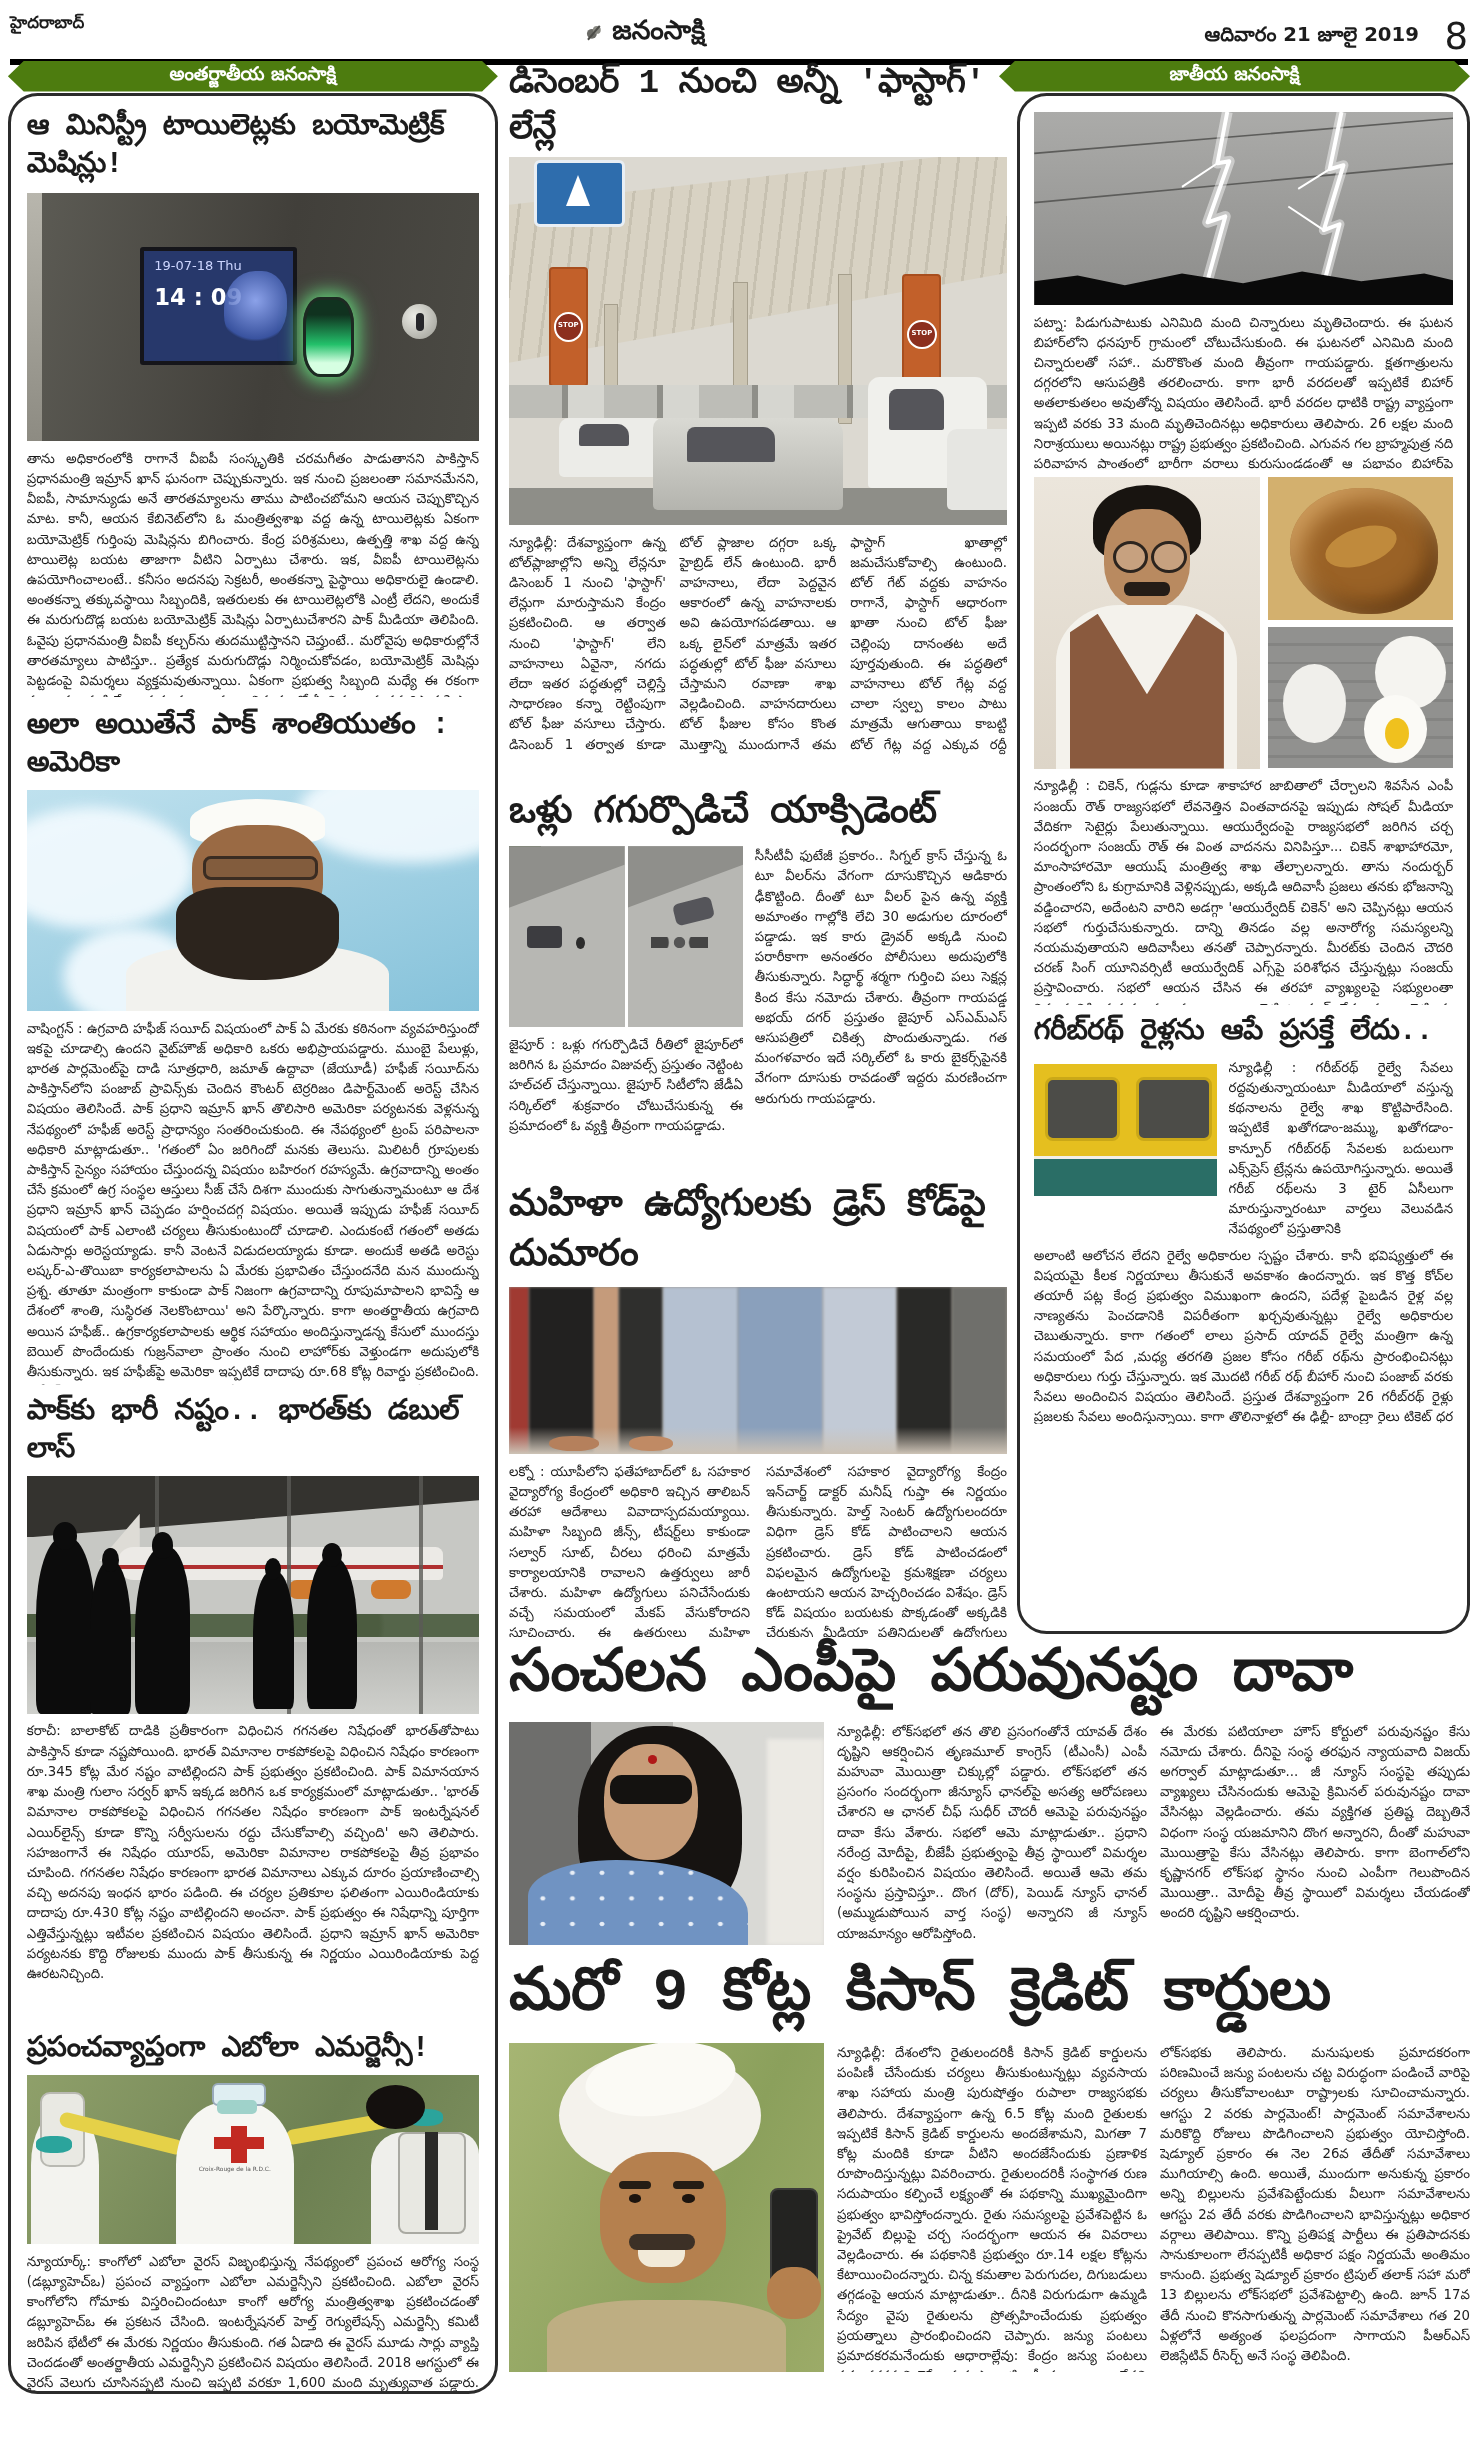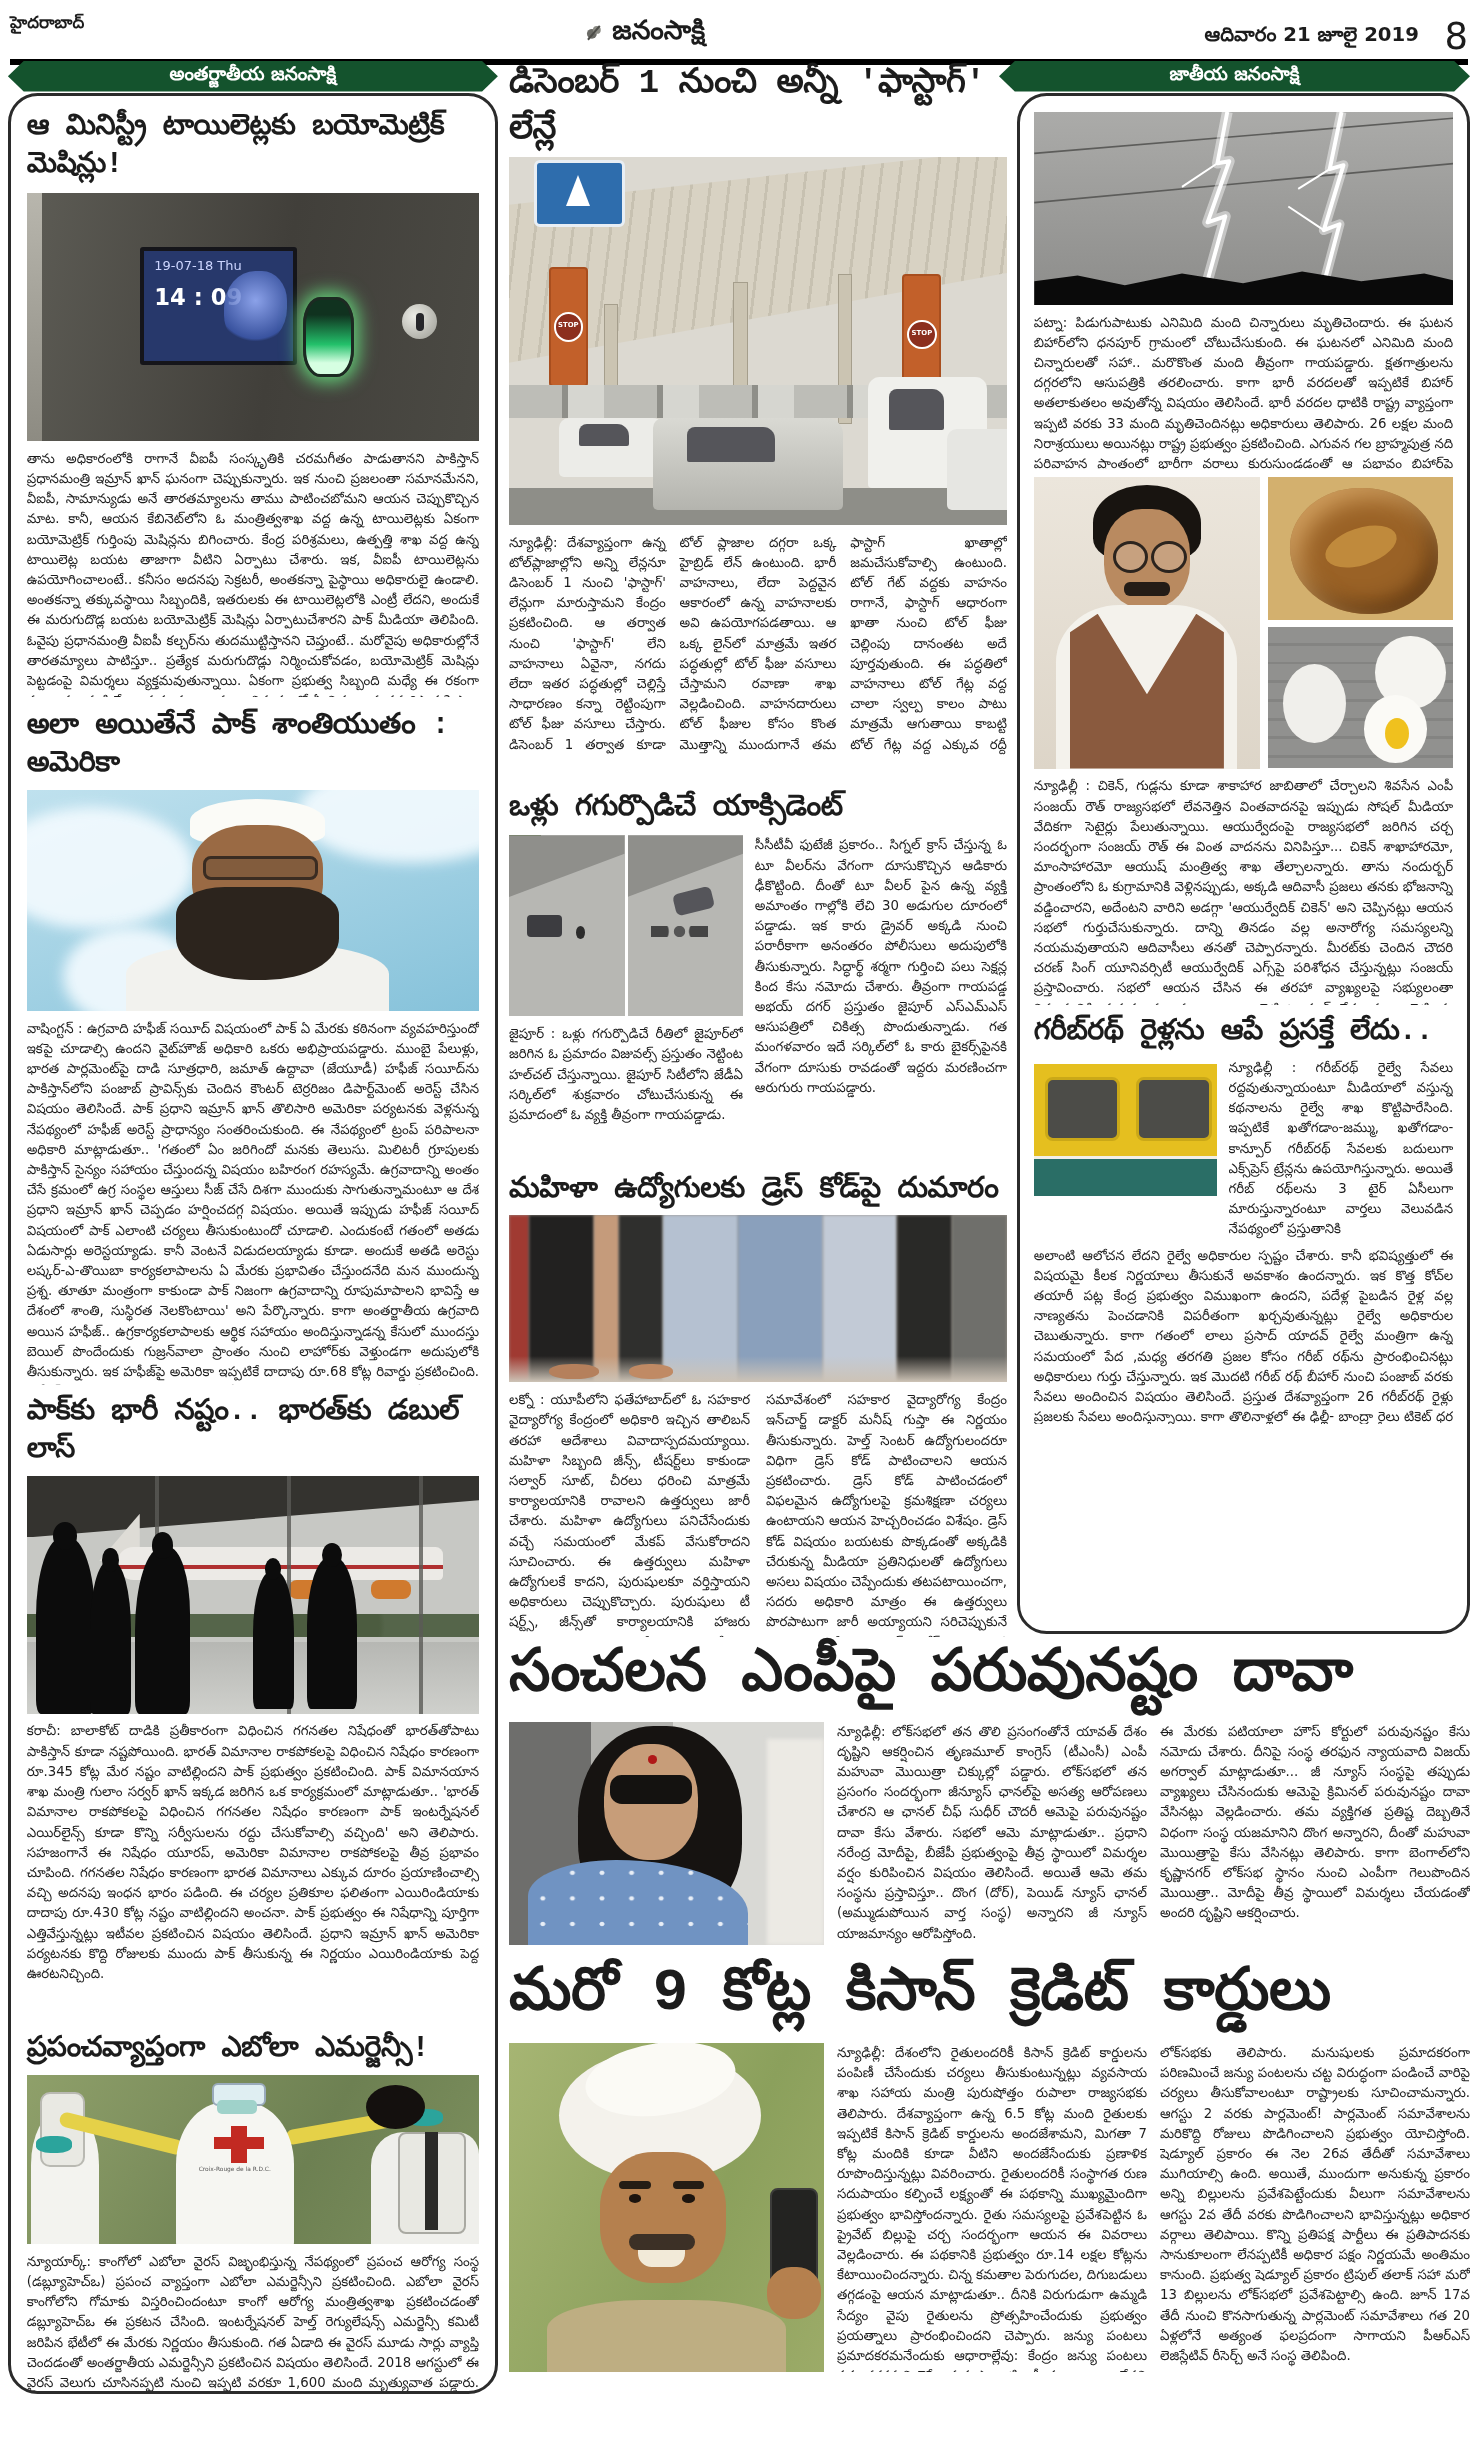--- a/index.html
+++ b/index.html
@@ -11,39 +11,39 @@
             display:flex;justify-content:space-between;
             border-bottom:6px solid #000000;padding-bottom:3.9px;}
   .mh-city{font-size:16.7px;font-weight:700;}
   .mh-brand{display:flex;align-items:center;gap:6.9px;font-size:26.6px;font-weight:800;}
   .mh-brand svg{display:block;}
   .mh-right{display:flex;align-items:flex-end;gap:25.6px;}
   .mh-date{font-size:19.7px;font-weight:700;padding-bottom:3.9px;}
   .mh-page{font-size:37px;font-weight:400;line-height:1;}
 
   
-  .ribbon{position:absolute;height:30.5px;background:#14532d;color:#fff;display:flex;
+  .ribbon{position:absolute;height:30.5px;background:#4d7c0f;color:#fff;display:flex;
           align-items:center;justify-content:center;font-size:18.7px;font-weight:700;
           clip-path:polygon(0 50%,15.8px 0,calc(100% - 15.8px) 0,100% 50%,calc(100% - 15.8px) 100%,15.8px 100%);}
   .ribbon-left{left:7.9px;top:61px;width:490px;}
   .ribbon-right{left:999px;top:61px;width:471px;}
 
   
   .box{position:absolute;border:3px solid #2b2b2b;border-radius:29.6px;background:#fff;
        padding:11.8px 15.8px;overflow:hidden;box-sizing:border-box;}
   .box-left{left:7.9px;top:93px;width:490px;height:2301px;}
   .box-right{left:1017px;top:93px;width:453px;height:1541px;padding:9.9px 13.8px;}
   .midcol{position:absolute;left:509px;top:61px;width:498px;height:1576px;overflow:hidden;}
   .bottomband{position:absolute;left:509px;top:1637px;width:961px;height:824px;overflow:hidden;}
 
   h1,h2,figure,p{margin:0;}
   .hl{font-weight:800;line-height:1.35;letter-spacing:-0.5px;font-family:Liberation Mono, monospace;}
   .hl-box{font-size:28.6px;}
   .hl-mid{font-size:34px;}
-  .hl-mid2{font-size:29px;}
+  .hl-mid2{font-size:37px;}
   .hl-big{font-size:59px;line-height:1.3;}
   .body{font-size:13.3px;line-height:1.52;text-align:justify;overflow:hidden;}
 
   .ph{position:relative;overflow:hidden;background:#cfcfcb;}
   .ph *{position:absolute;}
 
   
   .bio{height:248px;margin-top:7.9px;background:linear-gradient(100deg,#5d5c55,#413f3a 55%,#4b4a44);}
   .bio-edge{left:0;top:0;bottom:0;width:15.8px;background:linear-gradient(#b8b6ad,#8d8b82);}
   .bio-screen{left:25%;top:22%;width:33%;height:44%;background:#27386b;border:4.9px solid #15151a;border-radius:3px;}

